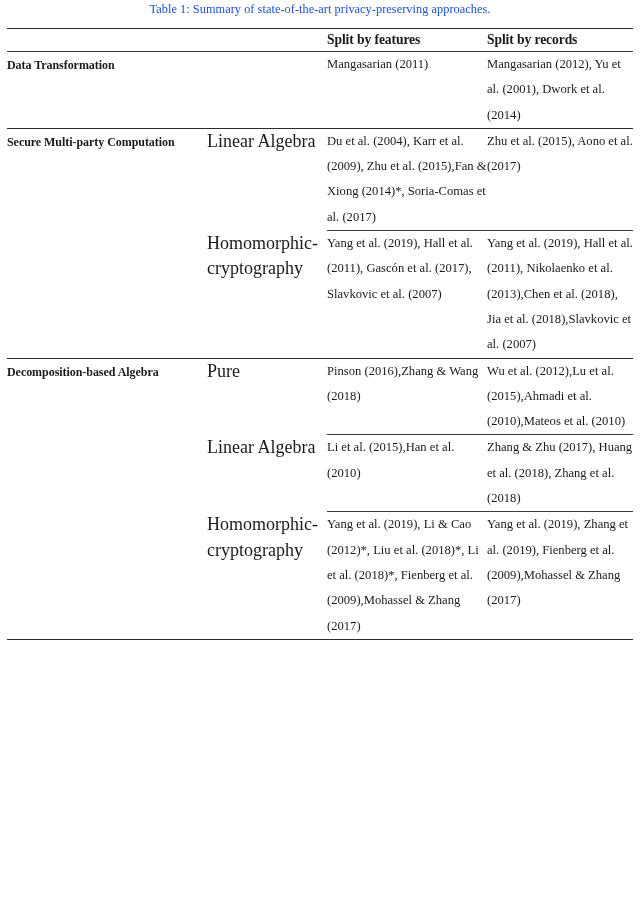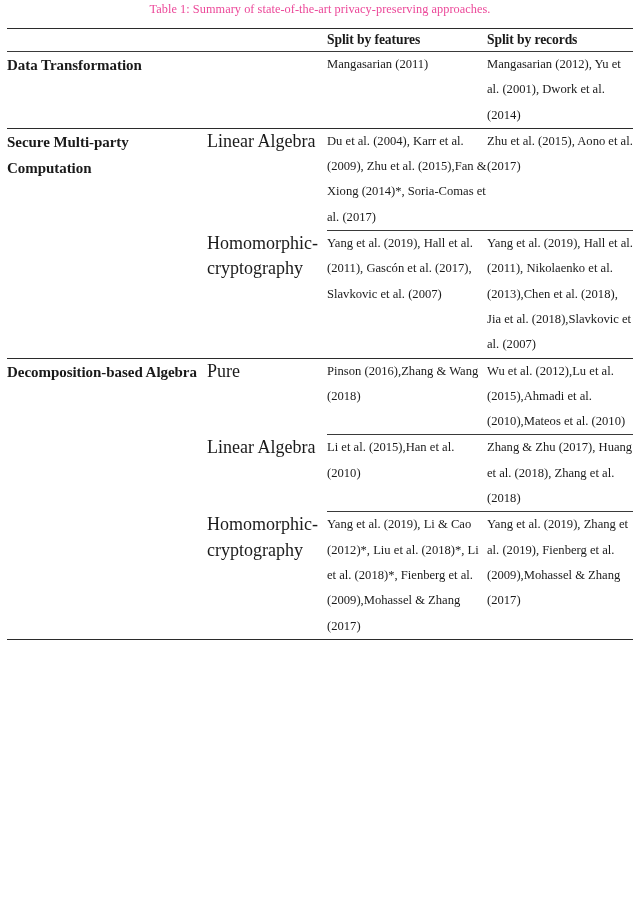--- a/index.html
+++ b/index.html
@@ -18,21 +18,21 @@
     position: relative;
     width: 640px;
     height: 911px;
     box-sizing: border-box;
   }
   .caption {
     text-align: center;
     font-size: 12.3px;
     line-height: 14px;
     padding-top: 2px;
-    color: #ec4899;
+    color: #1d4ed8;
     letter-spacing: 0.05px;
   }
   table.tbl {
     border-collapse: collapse;
     width: 626px;
     margin: 12px auto;
     table-layout: fixed;
   }
   table.tbl td, table.tbl th {
     vertical-align: top;
@@ -63,21 +63,21 @@
     text-justify: inter-word;
     -webkit-hyphens: none;
     hyphens: none;
     padding-right: 14px;
     box-sizing: border-box;
   }
   .cell.last { padding-right: 0; }
   .cell.nojust { text-align: left; font-family: Liberation Serif, serif; }
   .rowhead {
     font-weight: bold;
-    font-size: 15px;
+    font-size: 12px;
     line-height: 26px;
     letter-spacing: -0.05px;
     padding-right: 8px;
   }
   .subhead {
     font-size: 18px;
     line-height: 25.3px;
     padding-right: 10px;
   }
   .colhead {

